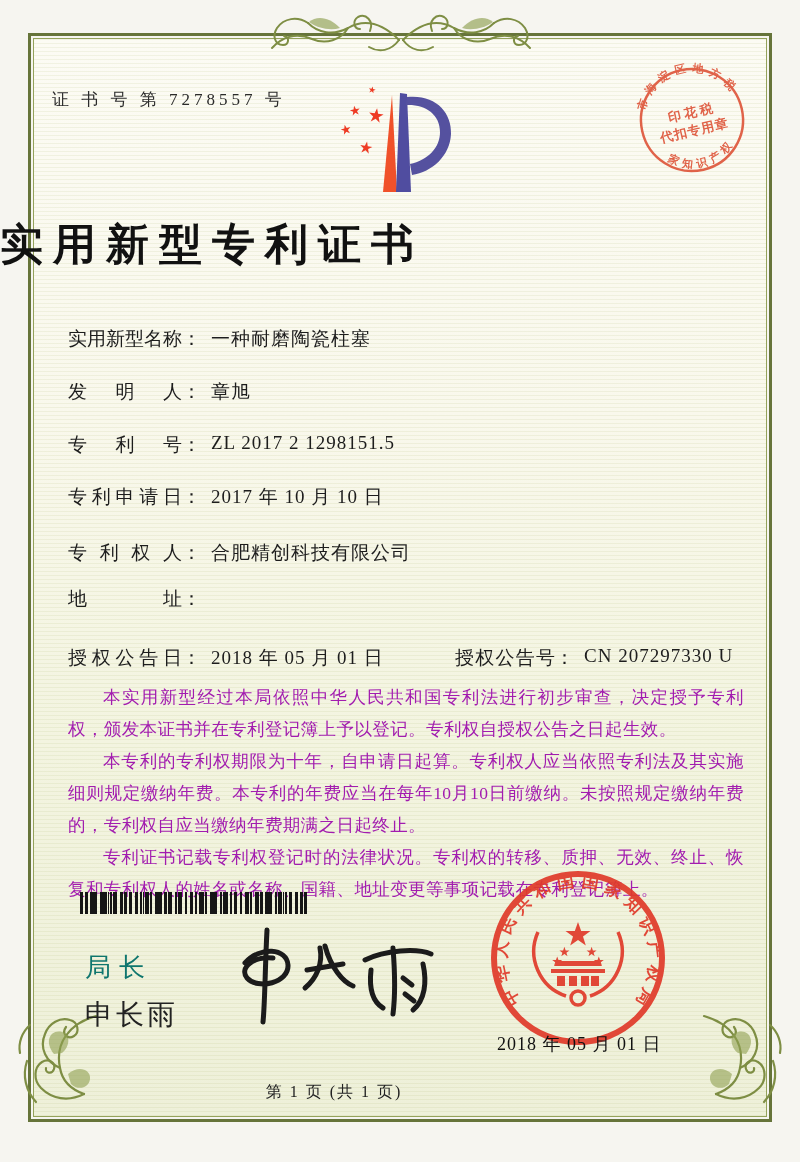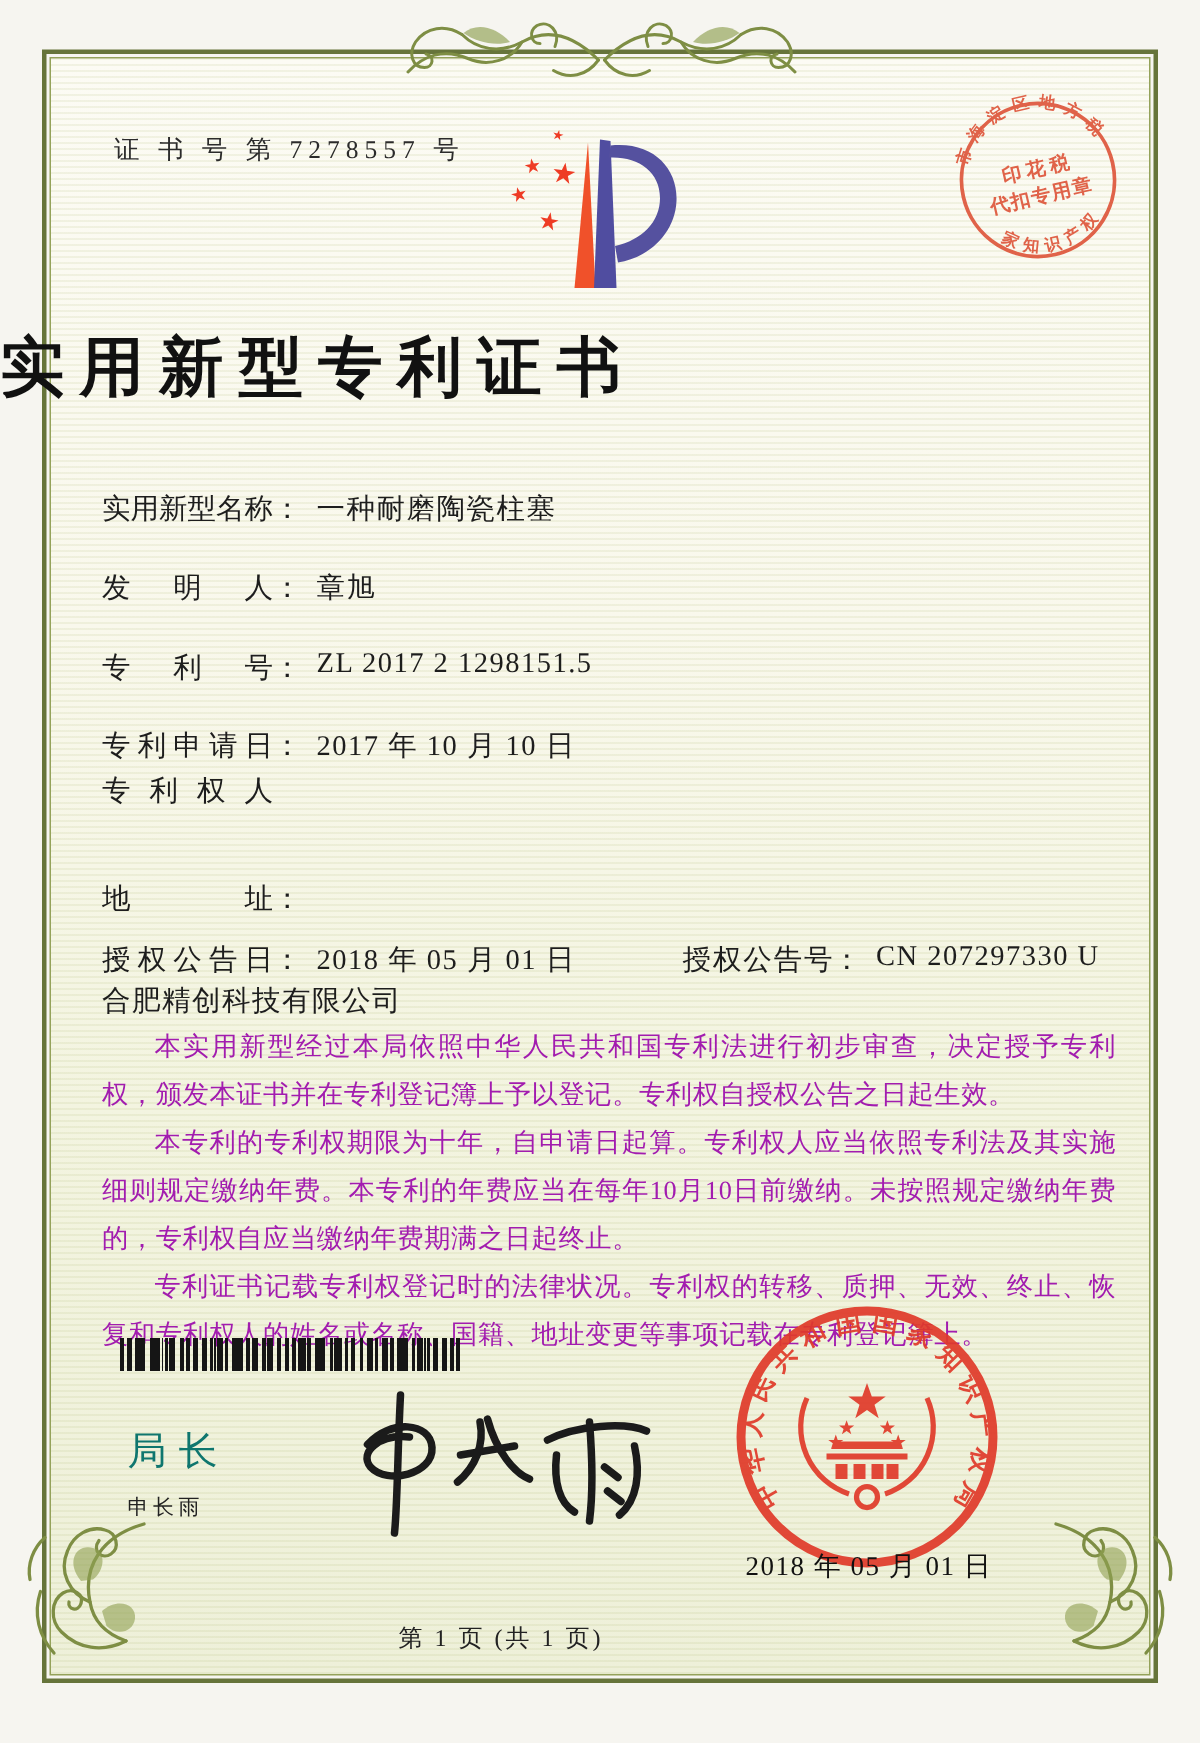--- a/index.html
+++ b/index.html
@@ -4,44 +4,44 @@
 <style>
   html,body{margin:0;padding:0;}
   body{width:800px;height:1162px;position:relative;background:#f6f5f0;
        font-family:"Liberation Serif","DejaVu Serif",serif;color:#222;overflow:hidden;}
   .frame{position:absolute;left:28px;top:33px;width:738px;height:1083px;
          border:3px solid #66743a;}
   .frame-inner{position:absolute;inset:2px;border:1px solid #94a25a;
     background:
       repeating-linear-gradient(180deg, rgba(168,180,105,0.13) 0 1px, rgba(0,0,0,0) 1px 4px),
       linear-gradient(180deg,#fcfbf4 0%,#f9f8ec 35%,#f3f4e0 65%,#eef0d9 100%);}
-  .cert-no{position:absolute;left:76px;top:88px;font-size:17px;letter-spacing:4px;color:#2b2b2b;}
+  .cert-no{position:absolute;left:52px;top:88px;font-size:17px;letter-spacing:4px;color:#2b2b2b;}
   .title{position:absolute;left:0;top:216px;width:800px;text-align:left;
          font-size:43px;font-weight:700;letter-spacing:10px;color:#111;}
   .content{position:absolute;left:68px;top:0;width:675px;}
   .row{position:absolute;font-size:19px;color:#1d1d1d;display:flex;}
   .flabel{display:inline-block;width:114px;text-align:justify;text-align-last:justify;flex:0 0 114px;}
   .colon{display:inline-block;margin-right:10px;}
   .fvalue{white-space:pre-line;letter-spacing:1px;}
   .row-name{top:326px;} .row-inventor{top:379px;} .row-patent{top:432px;}
-  .row-filing{top:484px;} .row-patentee{top:514px;flex-direction:column;} .row-address{top:586px;}
-  .row-grant{top:627px;width:675px;}
+  .row-filing{top:484px;} .row-patentee{top:540px;} .row-address{top:586px;}
+  .row-grant{top:645px;width:675px;}
   .grant-no{position:absolute;left:387px;top:0;display:flex;font-size:19px;}
   .grant-no .flabel{width:100px;flex:0 0 100px;}
   .paras{position:absolute;left:68px;top:681px;width:676px;font-size:17.5px;
          line-height:32px;text-align:justify;color:#a21caf;letter-spacing:0.4px;}
   .paras p{margin:0;text-indent:2em;}
   .barcode{position:absolute;left:80px;top:892px;width:228px;height:22px;
     background-image:
       repeating-linear-gradient(90deg,#151515 0 2px,rgba(0,0,0,0) 2px 5px),
       repeating-linear-gradient(90deg,#151515 0 1px,rgba(0,0,0,0) 1px 7px),
       repeating-linear-gradient(90deg,#151515 0 3px,rgba(0,0,0,0) 3px 11px);}
   .director-title{position:absolute;left:85px;top:950px;font-size:26px;letter-spacing:8px;
      font-family:"Liberation Sans","DejaVu Sans",sans-serif;color:#0f766e;}
-  .director-name{position:absolute;left:85px;top:996px;font-size:14px;letter-spacing:3px;
+  .director-name{position:absolute;left:85px;top:996px;font-size:28px;letter-spacing:3px;
      font-family:"Liberation Sans","DejaVu Sans",sans-serif;color:#222;}
   .signature{position:absolute;left:185px;top:918px;}
   .seal{position:absolute;left:488px;top:868px;opacity:0.92;}
   .seal-date{position:absolute;left:497px;top:1032px;font-size:18px;letter-spacing:1px;color:#111;}
   .footer{position:absolute;left:0;top:1082px;width:668px;text-align:center;
           font-size:16px;letter-spacing:2px;color:#222;}
   .tax-stamp{position:absolute;left:628px;top:56px;transform:rotate(-13deg);opacity:0.88;}
   .logo{position:absolute;left:330px;top:72px;}
   .ornament{position:absolute;}
   .orn-top{left:266px;top:6px;}

